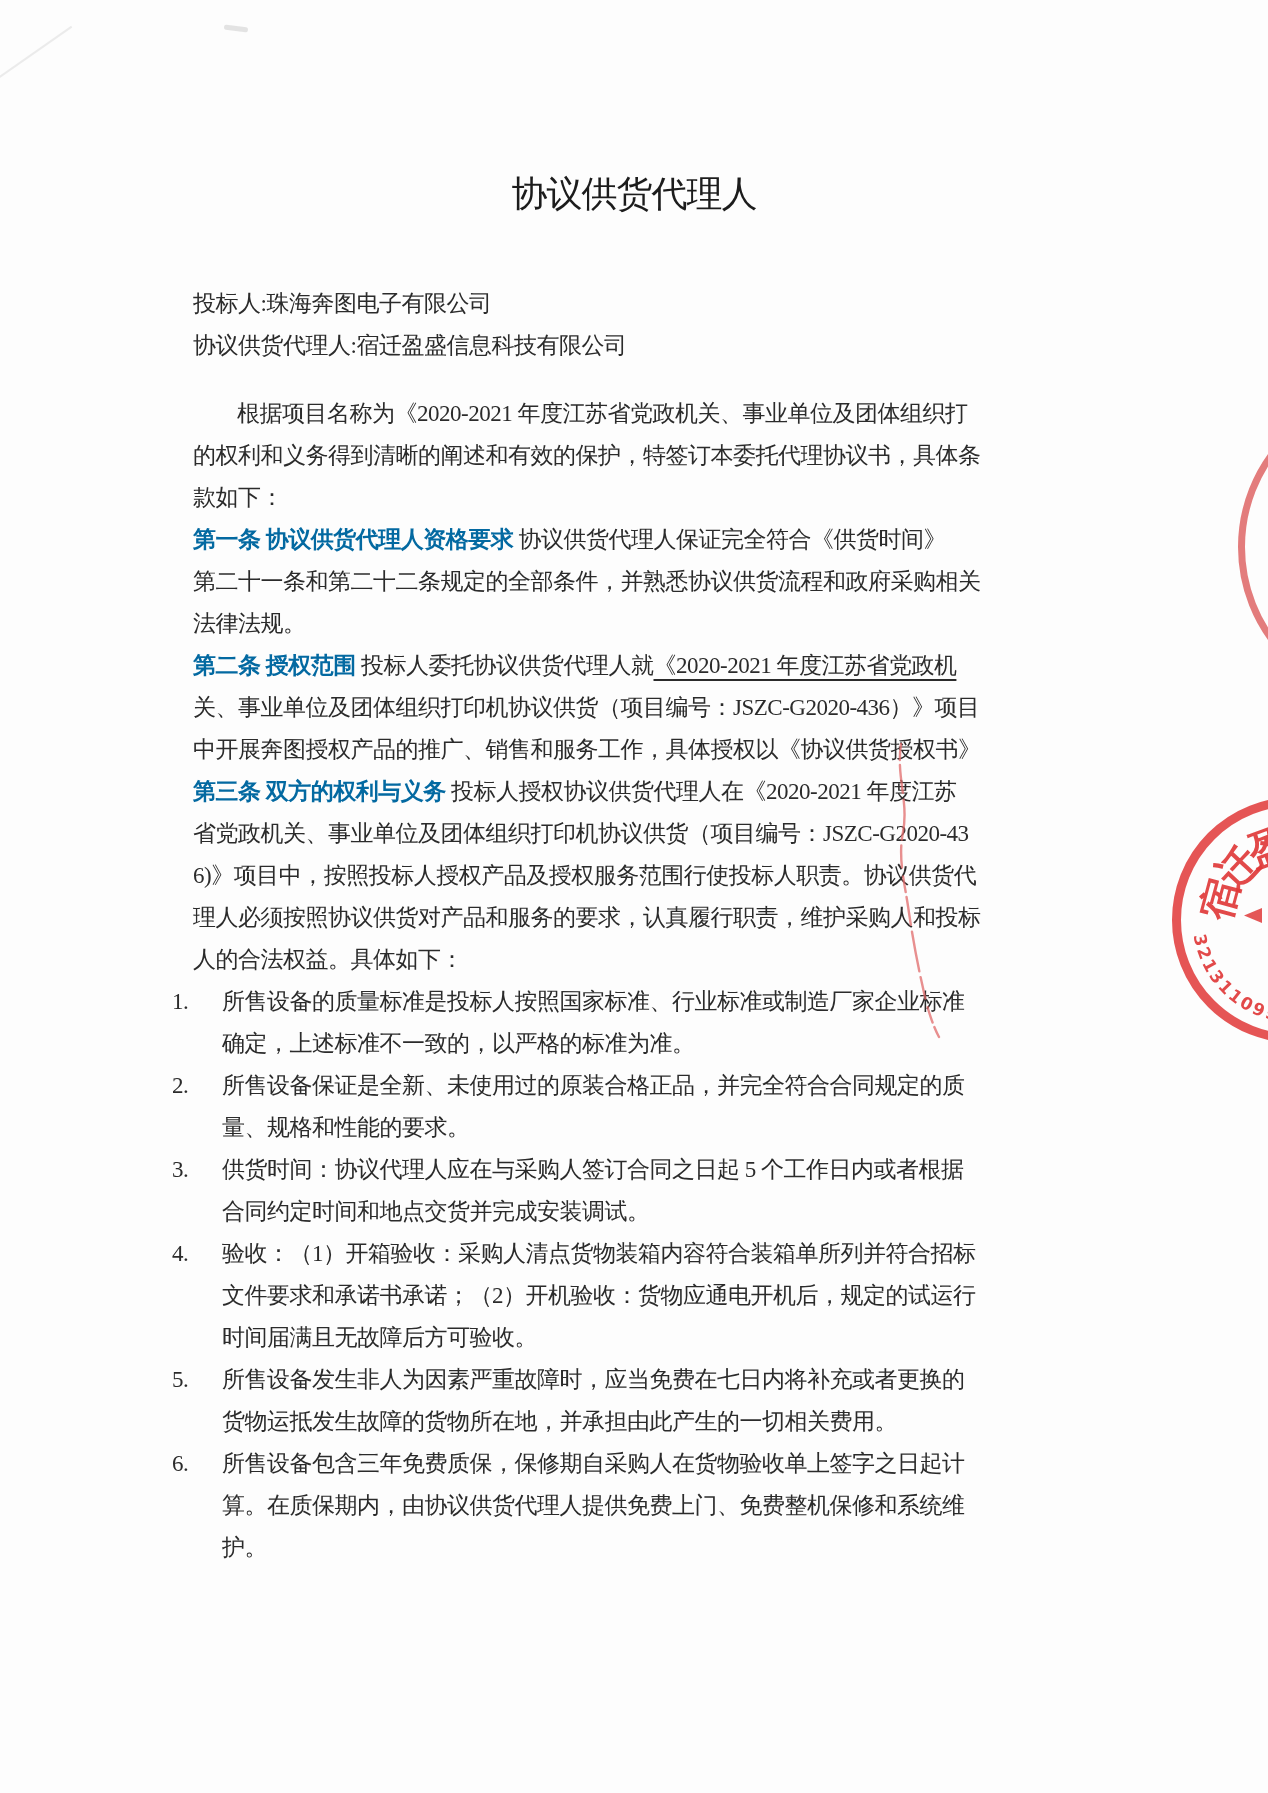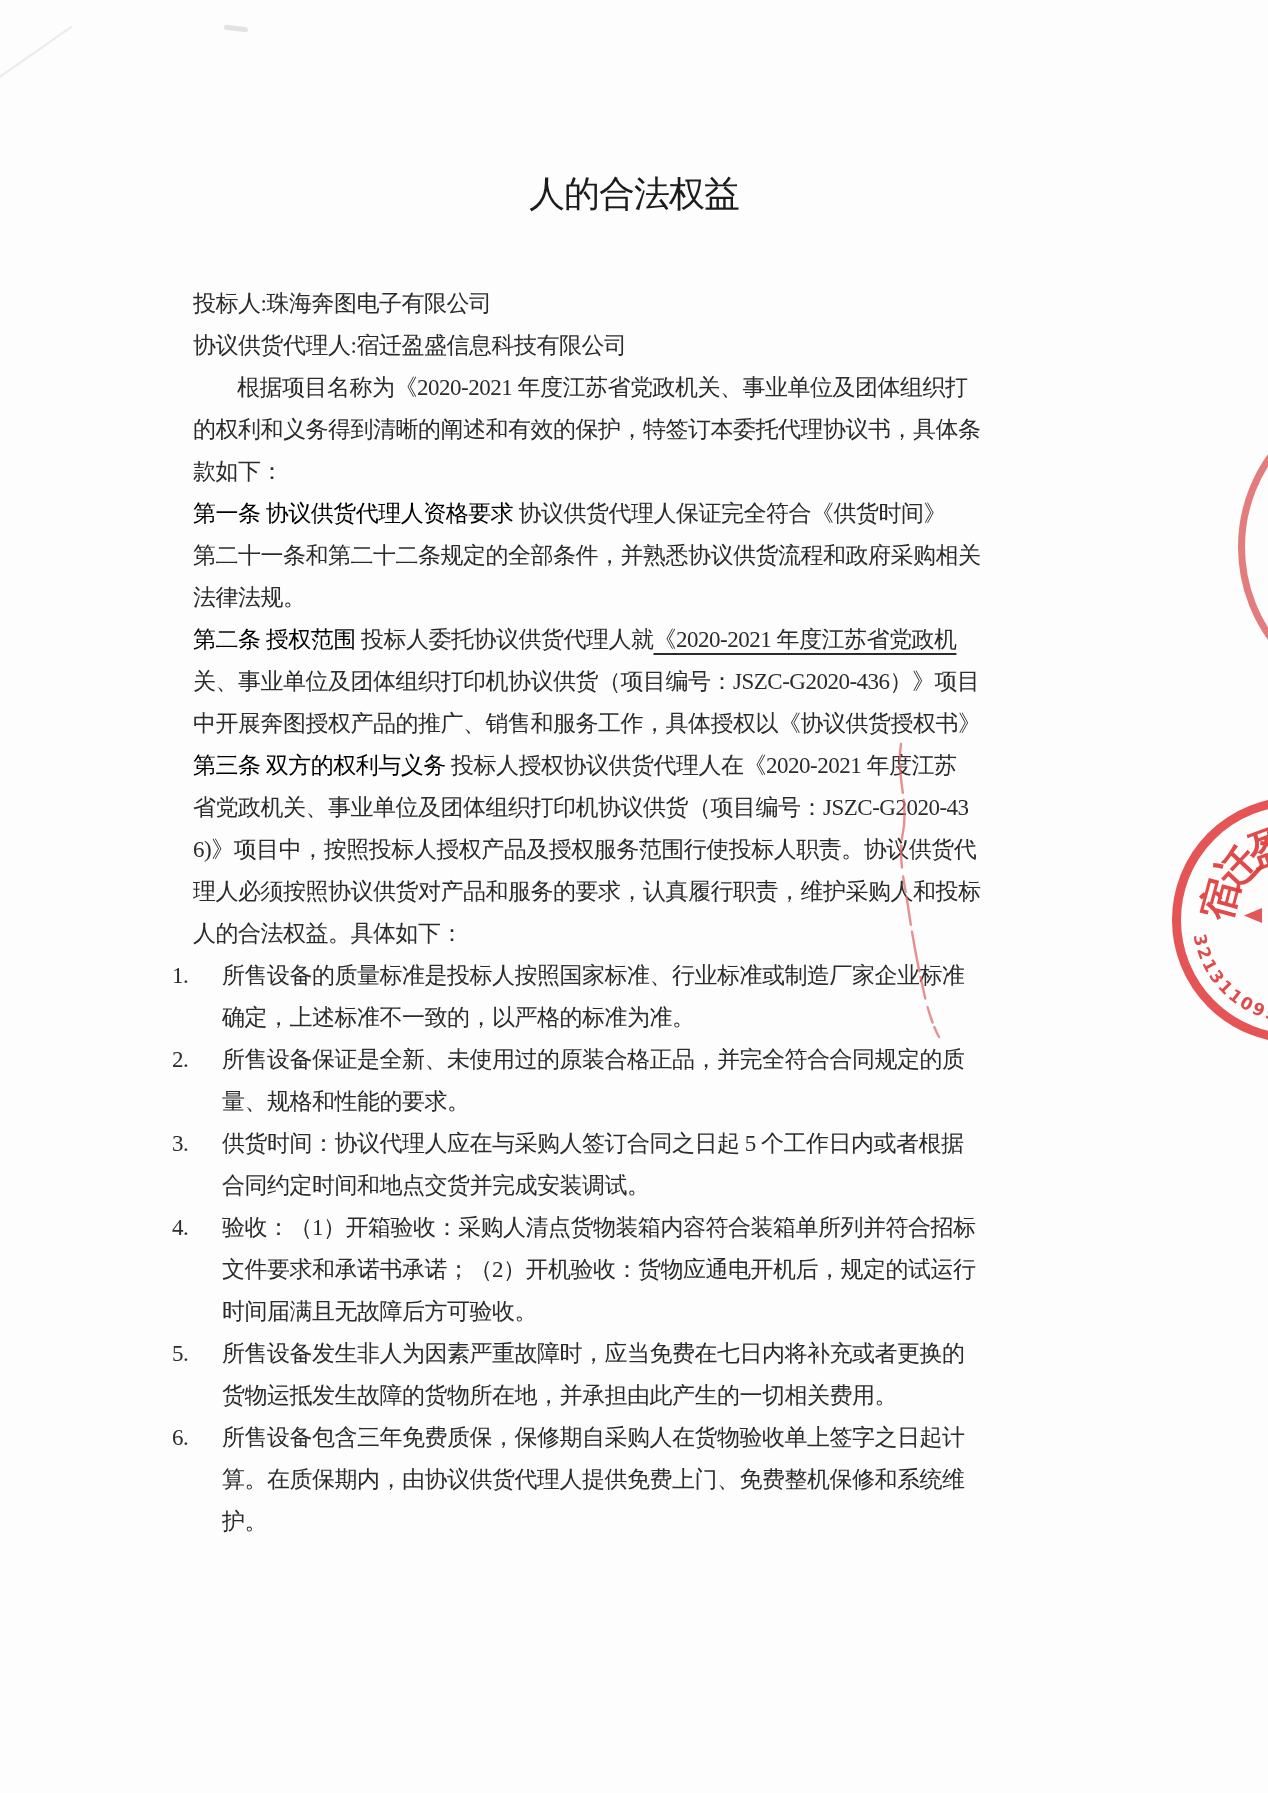--- a/index.html
+++ b/index.html
@@ -21,25 +21,25 @@
     color:#1c1c1c;
   }
   
   .doc-body{
     position:absolute;top:283px;left:172px;width:940px;
     font-size:23px;letter-spacing:-0.5px;
     color:#2b2b2b;
   }
   .line{height:42px;line-height:42px;white-space:nowrap;}
   .line.para{padding-left:21px;}
-  .line.para-first{padding-left:65px;}
+  .line.para-first{padding-left:65px;margin-top:26px;}
   .line.list-first{padding-left:0;}
   .line.list-cont{padding-left:50px;}
   .num{display:inline-block;width:50px;}
-  .bold{font-weight:normal;color:#000000;}
+  .bold{font-weight:bold;color:#0369a1;}
   .underline{text-decoration:underline;text-underline-offset:6px;text-decoration-thickness:1.5px;}
   
   .partial-seal{
     position:absolute;left:1238px;top:388px;width:304px;height:304px;
     border:7px solid rgba(216,74,74,0.72);border-radius:50%;
   }
   .company-seal{
     position:absolute;left:1172px;top:797px;width:246px;height:246px;
   }
   .seal-ring{
@@ -74,21 +74,21 @@
   }
 </style>
 </head>
 <body>
 
 <div class="page">
 
   <div class="streak-topleft"></div>
   <div class="speck-top"></div>
 
-  <div class="doc-title">人的合法权益</div>
+  <div class="doc-title">协议供货代理人</div>
 
   <div class="doc-body" id="doc-body">
       <div class="line para"><span>投标人:珠海奔图电子有限公司</span></div>
       <div class="line para"><span>协议供货代理人:宿迁盈盛信息科技有限公司</span></div>
       <div class="line para-first"><span>根据项目名称为《2020-2021 年度江苏省党政机关、事业单位及团体组织打</span></div>
       <div class="line para"><span>的权利和义务得到清晰的阐述和有效的保护，特签订本委托代理协议书，具体条</span></div>
       <div class="line para"><span>款如下：</span></div>
       <div class="line para"><span class="bold">第一条 协议供货代理人资格要求</span><span> 协议供货代理人保证完全符合《供货时间》</span></div>
       <div class="line para"><span>第二十一条和第二十二条规定的全部条件，并熟悉协议供货流程和政府采购相关</span></div>
       <div class="line para"><span>法律法规。</span></div>

